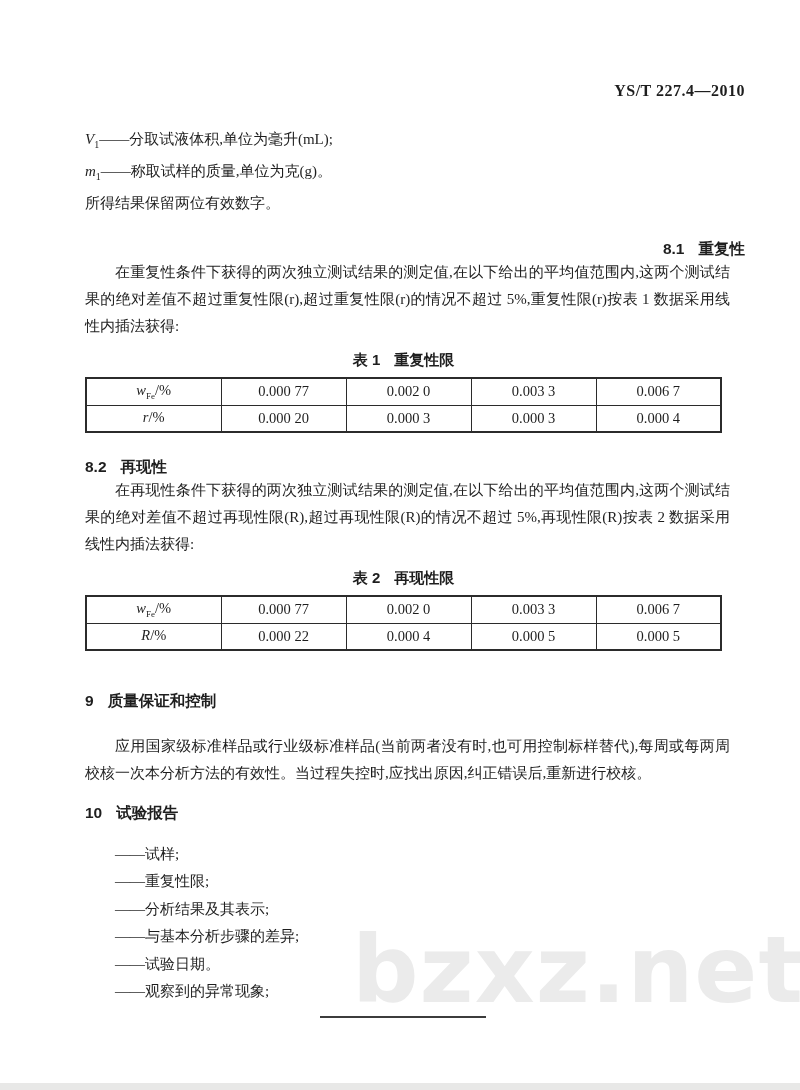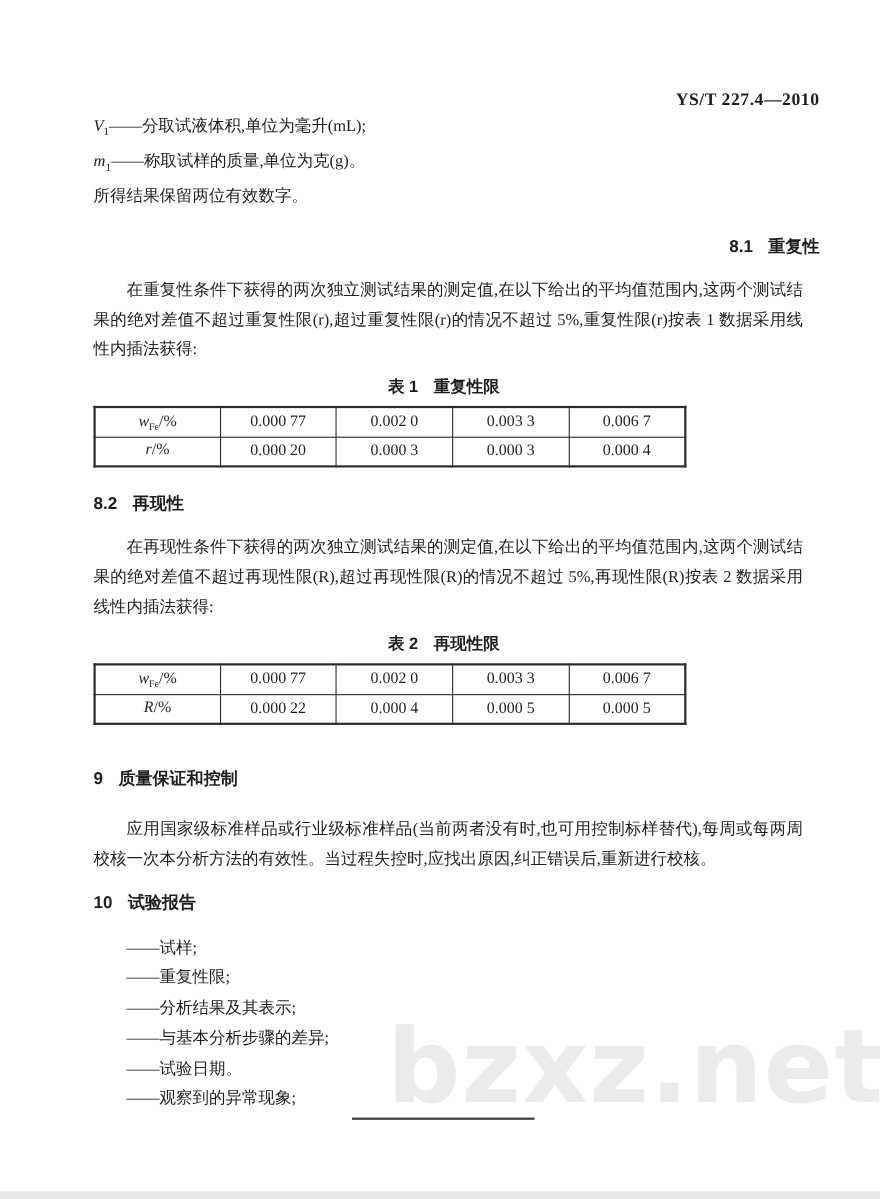--- a/index.html
+++ b/index.html
@@ -30,59 +30,59 @@
   .content {
     position: relative; z-index: 2;
     padding: 82px 55px 0 85px;
   }
   .doc-number {
     text-align: right;
     font-weight: bold;
     font-size: 16px;
     letter-spacing: 0.5px;
   }
-  .definitions { margin-top: 2px; font-size: 15px; }
+  .definitions { margin-top: 26px; font-size: 15px; }
   .def-line { line-height: 27px; }
   .def-line .sym { font-style: italic; }
   .def-line sub { font-size: 10px; }
   .result-note { line-height: 27px; }
   .sec-heading {
     font-weight: bold;
     font-size: 15.5px;
     line-height: 20px;
     font-family: "Liberation Sans", "DejaVu Sans", sans-serif;
   }
   .sec-heading .sec-num { margin-right: 14px; }
   .h8   { margin-top: 18px; }
   .h81  { margin-top: 22px; text-align: right; }
   .h82  { margin-top: 24px; }
   .h9   { margin-top: 40px; }
   .h10  { margin-top: 16px; }
   .para {
-    margin-top: 16px;
+    margin-top: 0;
     font-size: 15px;
     line-height: 27px;
     text-indent: 2em;
     text-align: justify;
     width: 645px;
   }
   .p9 { margin-top: 22px; }
   .tbl-caption {
     margin-top: 10px;
     width: 637px;
     text-align: center;
     font-weight: bold;
     font-size: 15px;
     line-height: 20px;
     font-family: Liberation Sans, sans-serif;
   }
   .tbl-caption .cap-label { margin-right: 14px; }
   table.limits {
     margin-top: 7px;
-    width: 539px;
+    width: 637px;
     border-collapse: collapse;
     border: 2px solid #2b2b2b;
     font-size: 14.5px;
   }
   table.limits td {
     border: 1px solid #2b2b2b;
     height: 27px;
     text-align: center;
     padding: 0 4px;
   }

